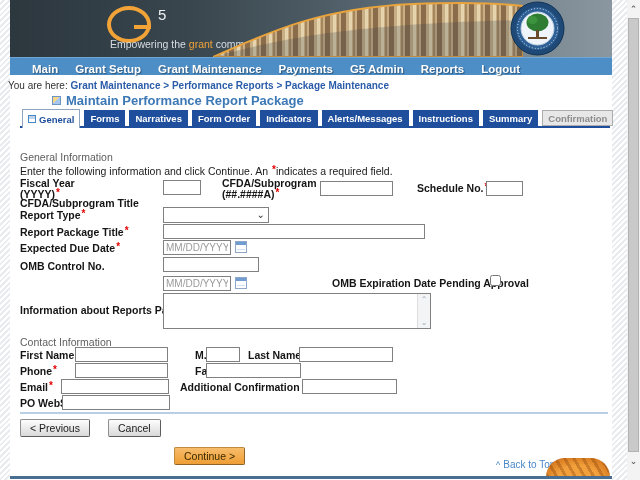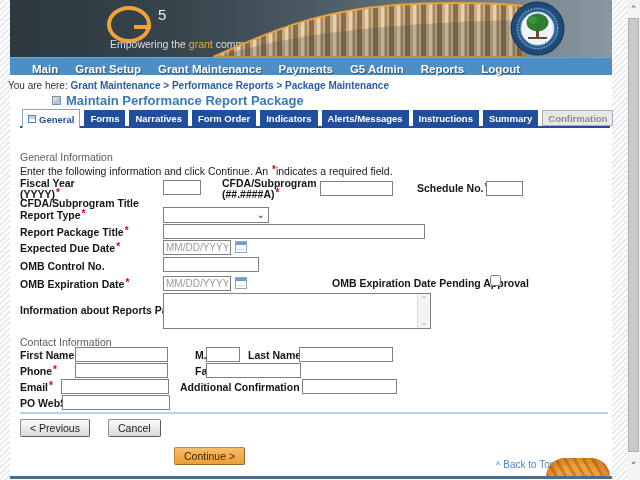--- a/index.html
+++ b/index.html
@@ -211,23 +211,20 @@
 
   <div class="abs lbl" style="left:20px;top:243px;">
     <span>Expected Due Date</span><span class="req">*</span>
   </div>
   <input class="inp" style="left: 163px; top: 240px; width: 68px;" placeholder="MM/DD/YYYY">
   <span class="abs cal" style="left:235px;top:241px;"></span>
 
   <div class="abs lbl" style="left:20px;top:261px;">OMB Control No.</div>
   <input class="inp" style="left: 163px; top: 257px; width: 96px;">
 
-  <div class="abs lbl" style="left:20px;top:279px;">
-    <span>OMB Expiration Date</span><span class="req">*</span>
-  </div>
   <input class="inp" style="left: 163px; top: 276px; width: 68px;" placeholder="MM/DD/YYYY">
   <span class="abs cal" style="left:235px;top:277px;"></span>
   <div class="abs lbl" style="left:332px;top:278px;">OMB Expiration Date Pending Approval</div>
   <input type="checkbox" class="abs chk" style="left: 490px; top: 275px;">
 
   <div class="abs lbl" style="left:20px;top:305px;">Information about Reports Package</div>
   <div class="abs ta" style="left:163px;top:293px;width:268px;height:36px;">
     <div class="ta-bar">
       <span>⌃</span>
       <span>⌄</span>

